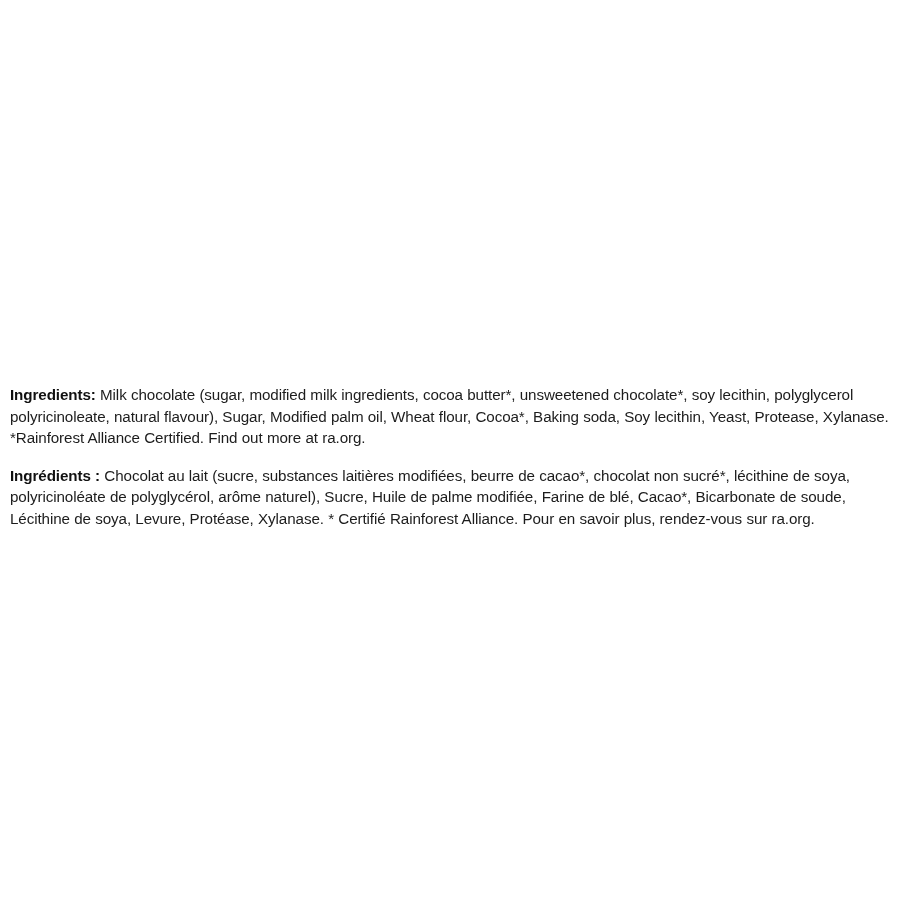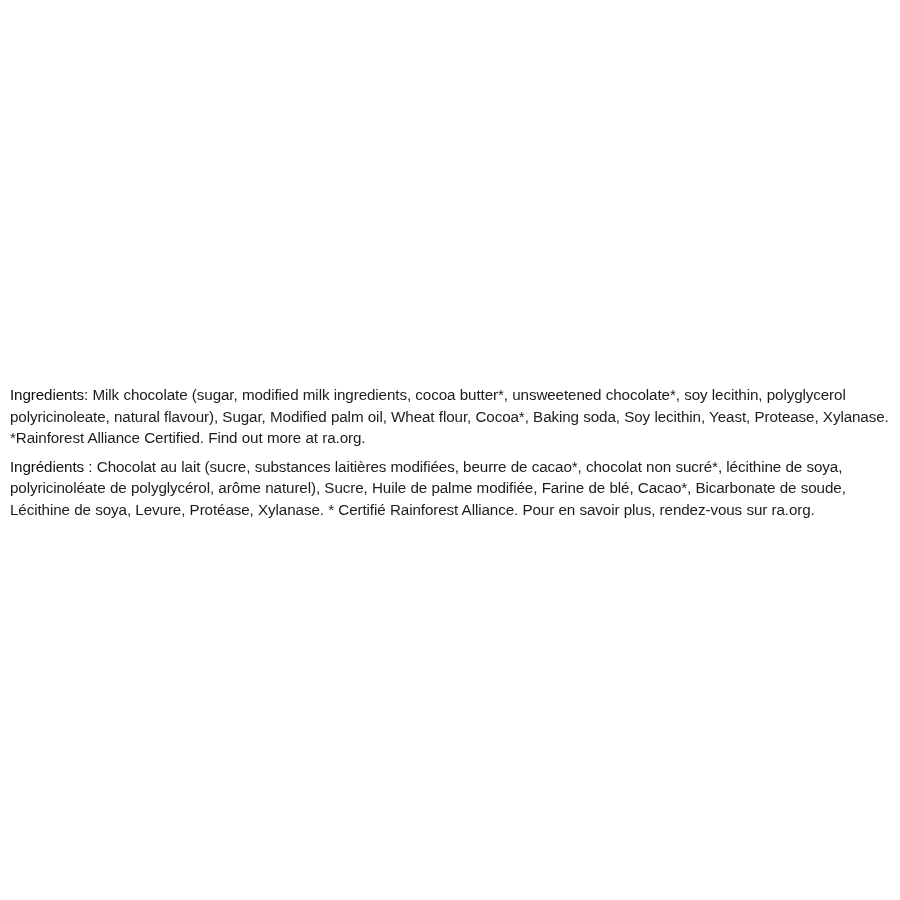--- a/index.html
+++ b/index.html
@@ -29,24 +29,24 @@
   .ing-paragraph {
     font-size: 15.2px;
     line-height: 21.5px;
     letter-spacing: -0.1px;
     color: #1c1c1c;
     margin: 0;
     text-align: left;
     word-spacing: 0.2px;
   }
   .ing-paragraph + .ing-paragraph {
-    margin-top: 7px;
+    margin-top: 16px;
   }
   .ing-label {
-    font-weight: normal;
+    font-weight: bold;
     color: #111111;
   }
   .ing-body {
     font-weight: normal;
   }
 </style>
 </head>
 <body>
 
 <div class="page">

